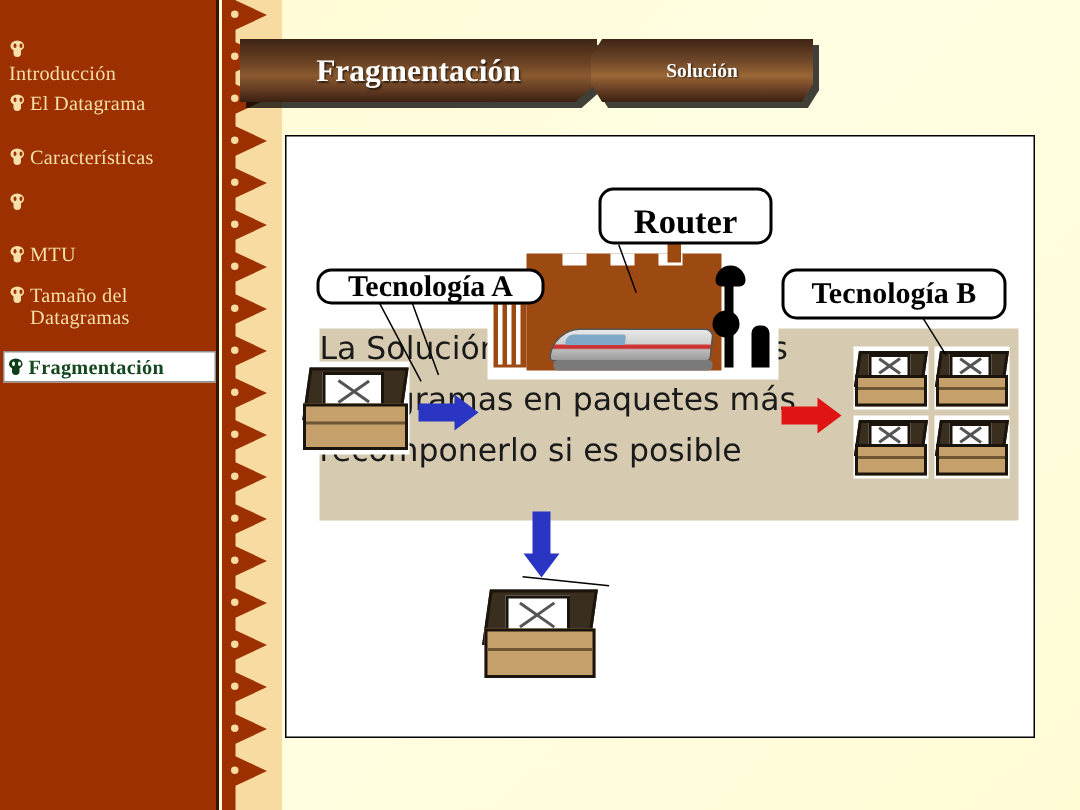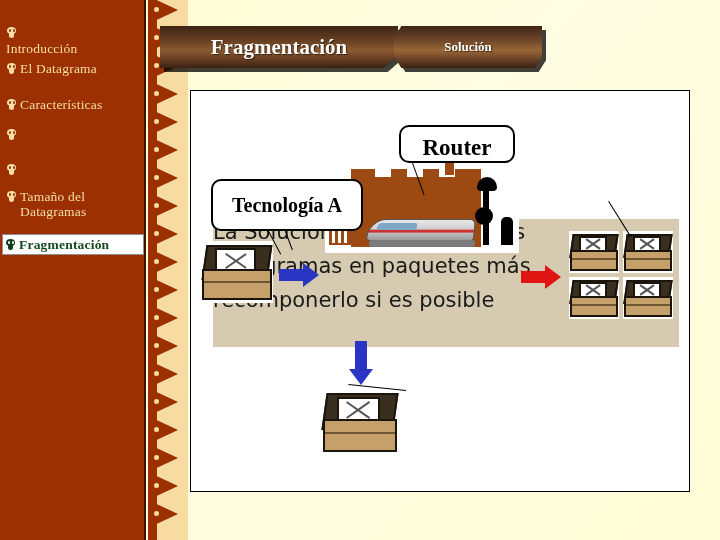--- a/index.html
+++ b/index.html
@@ -381,20 +381,21 @@
         </span>
     </div>
 
     <div class="side-item" style="top:161px;">
       <span class="bullet">
           <i class="head"></i>
           <i class="jaw"></i>
           <i class="e1"></i>
           <i class="e2"></i>
         </span>
+      <span class="lbl">MTU</span>
     </div>
 
     <div class="side-item" style="top:188px;">
       <span class="bullet">
           <i class="head"></i>
           <i class="jaw"></i>
           <i class="e1"></i>
           <i class="e2"></i>
         </span>
       <span class="lbl">Tamaño del Datagramas</span>
@@ -536,25 +537,28 @@
           <div class="body"></div>
         </div>
     </div>
 
     <div class="leader" style="left:62px; top:110px; width:60px; transform: rotate(62deg);"></div>
     <div class="leader" style="left:84px; top:110px; width:52px; transform: rotate(70deg);"></div>
     <div class="leader" style="left:222px; top:72px; width:34px; transform: rotate(70deg);"></div>
     <div class="leader" style="left:418px; top:110px; width:42px; transform: rotate(58deg);"></div>
     <div class="leader" style="left:215px; top:300px; width:58px; transform: rotate(186deg);"></div>
 
-    <div class="callout" style="left:20px; top:88px; width:152px; height:52px; font-size:20px;">
+    <div class="callout" style="left:20px; top:88px; width:152px; height:24px; font-size:20px;">
       <span>Tecnología A</span>
     </div>
 
     <div class="callout" style="left:208px; top:34px; width:116px; height:38px; font-size:23px;align-items:flex-end;">
       <span>Router</span>
     </div>
 
+    <div class="callout" style="left:330px; top:88px; width:150px; height:34px; font-size:20px;">
+      <span>Tecnología B</span>
+    </div>
 
 
   </div>
 
 </div>
 
 </body></html>

